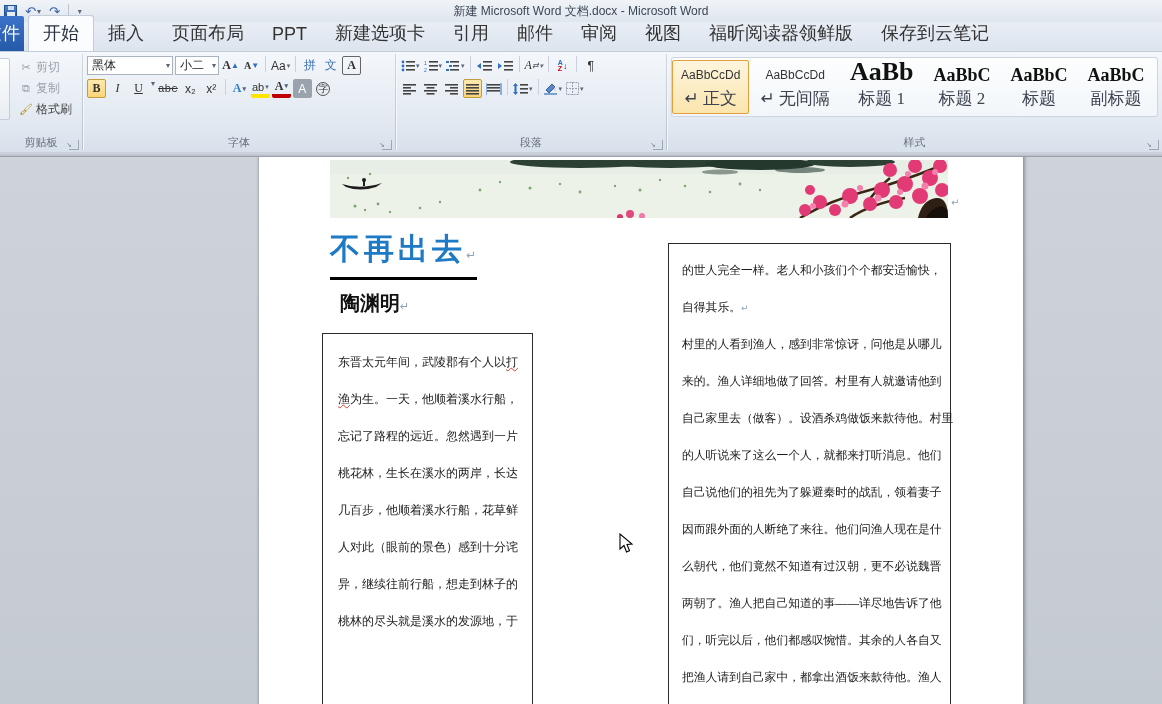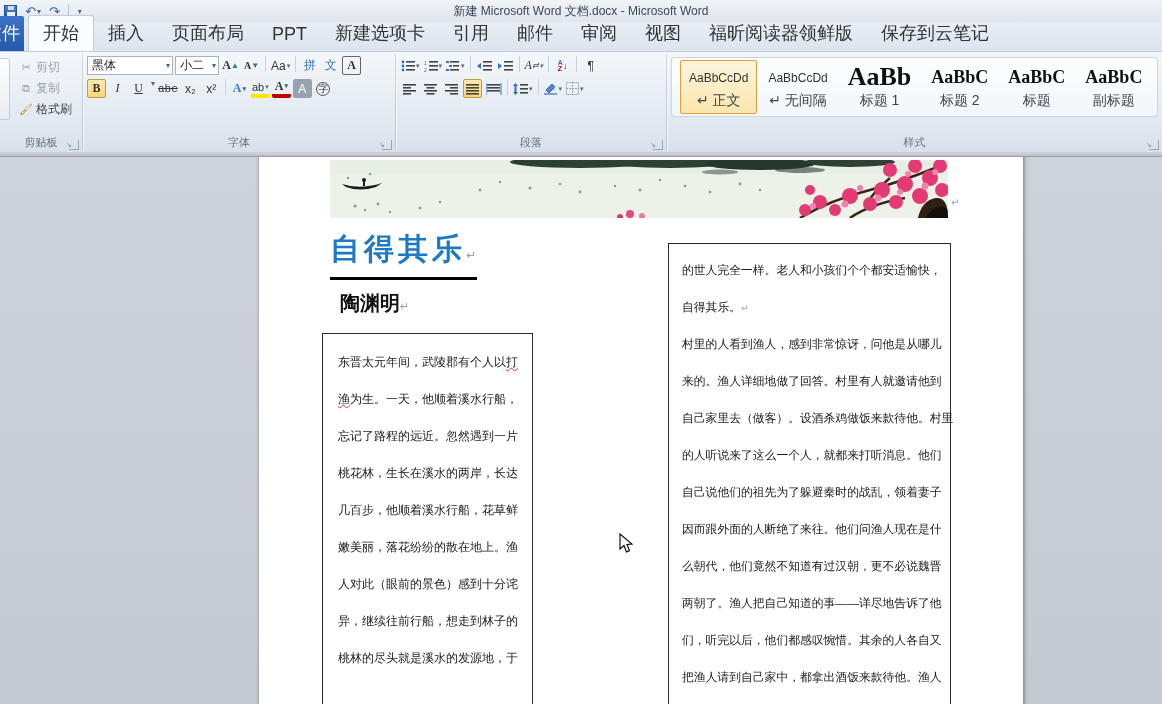--- a/index.html
+++ b/index.html
@@ -59,28 +59,28 @@
   .shade-g { background:#9aa3ad; color:#fff; padding:0 2px; }
   .circ-g { border:1px solid #555; border-radius:50%; width:14px; height:14px; font-size:10px; display:inline-flex; align-items:center; justify-content:center; }
   .glow-g { color:#2d7fd0; font-family:"Liberation Serif",serif; font-weight:bold; }
 
   
   .para-group { width:270px; }
   .pic { display:block; }
 
   
   .styles-group { flex:1; overflow:hidden; }
-  .gallery { display:flex; gap:2px; background:linear-gradient(#fdfefe,#f2f6fa); border:1px solid #cdd5e0; border-radius:3px; padding:2px 8px; height:60px; align-items:stretch; margin-top:2px; }
+  .gallery { display:flex; gap:2px; background:linear-gradient(#fdfefe,#f2f6fa); border:1px solid #cdd5e0; border-radius:3px; padding:2px 0; height:60px; align-items:stretch; margin-top:2px; }
   .style-item { display:flex; flex-direction:column; align-items:center; justify-content:flex-end; padding:2px 8px 3px 8px; border:1px solid transparent; border-radius:2px; white-space:nowrap; }
   .style-item.sel { border-color:#e0a03c; background:linear-gradient(#fdf5dd,#fbe5ad); }
   .style-prev { flex:1; display:flex; align-items:center; font-size:12px; color:#333; }
   .style-prev.h1 { font-size:26px; font-weight:bold; font-family:"Liberation Serif",serif; color:#111; }
   .style-prev.h2, .style-prev.title, .style-prev.subtitle { font-size:18px; font-weight:bold; font-family:"Liberation Serif",serif; color:#111; }
   .style-prev.subtle { font-style:italic; color:#8b8f96; }
-  .style-name { font-size:14px; color:#3d4450; }
+  .style-name { font-size:17px; color:#3d4450;font-family:Liberation Serif, serif; }
 
   
   .ribbon-edge { height:4px; background:linear-gradient(#cfd6e0,#b6bdc7); border-bottom:1px solid #9aa1aa; }
   .docarea { position:relative; height:547px; background:linear-gradient(#ced3d9,#c4cad1); overflow:hidden; }
   .page { position:absolute; left:259px; top:-6px; width:764px; height:600px; background:#fff; box-shadow:2px 0 3px rgba(90,96,105,.55), -1px 0 2px rgba(90,96,105,.35); }
 
   .banner { position:absolute; left:71px; top:9px; width:618px; height:58px; overflow:hidden; }
   .pilcrow { color:#8ea3b8; font-size:10px; font-weight:normal; }
   .banner-mark { position:absolute; left:692px; top:46px; }
 
@@ -498,31 +498,30 @@
               <circle cx="578" cy="14" r="3"></circle>
               <circle cx="530" cy="28" r="3"></circle>
           </g>
 
           <path d="M588 58 Q592 40 606 38 Q618 37 618 58 Z" fill="#2e2014"></path>
           <path d="M596 58 Q600 48 612 46 L618 50 V58 Z" fill="#4a3categories320" opacity=".5"></path>
         </svg>
       </div>
       <span class="pilcrow banner-mark">↵</span>
 
-      <div class="doc-heading"><span>自得其乐</span><span class="pilcrow">↵</span></div>
+      <div class="doc-heading"><span>不再出去</span><span class="pilcrow">↵</span></div>
       <div class="heading-rule"></div>
       <div class="doc-author"><span>陶渊明</span><span class="pilcrow">↵</span></div>
 
       <div class="textbox box-left" id="col-left">
           <div class="line">东晋太元年间，武陵郡有个人以<span class="sq">打</span></div>
           <div class="line"><span class="sq">渔</span>为生。一天，他顺着溪水行船，</div>
           <div class="line">忘记了路程的远近。忽然遇到一片</div>
           <div class="line">桃花林，生长在溪水的两岸，长达</div>
           <div class="line">几百步，他顺着溪水行船，花草鲜</div>
-          <div class="line">嫩美丽，落花纷纷的散在地上。渔</div>
           <div class="line">人对此（眼前的景色）感到十分诧</div>
           <div class="line">异，继续往前行船，想走到林子的</div>
           <div class="line">桃林的尽头就是溪水的发源地，于</div>
         </div>
       <div class="textbox box-right" id="col-right">
           <div class="line">的世人完全一样。老人和小孩们个个都安适愉快，</div>
           <div class="line">自得其乐。<span class="pilcrow">↵</span></div>
           <div class="line">村里的人看到渔人，感到非常惊讶，问他是从哪儿</div>
           <div class="line">来的。渔人详细地做了回答。村里有人就邀请他到</div>
           <div class="line">自己家里去（做客）。设酒杀鸡做饭来款待他。村里</div>

